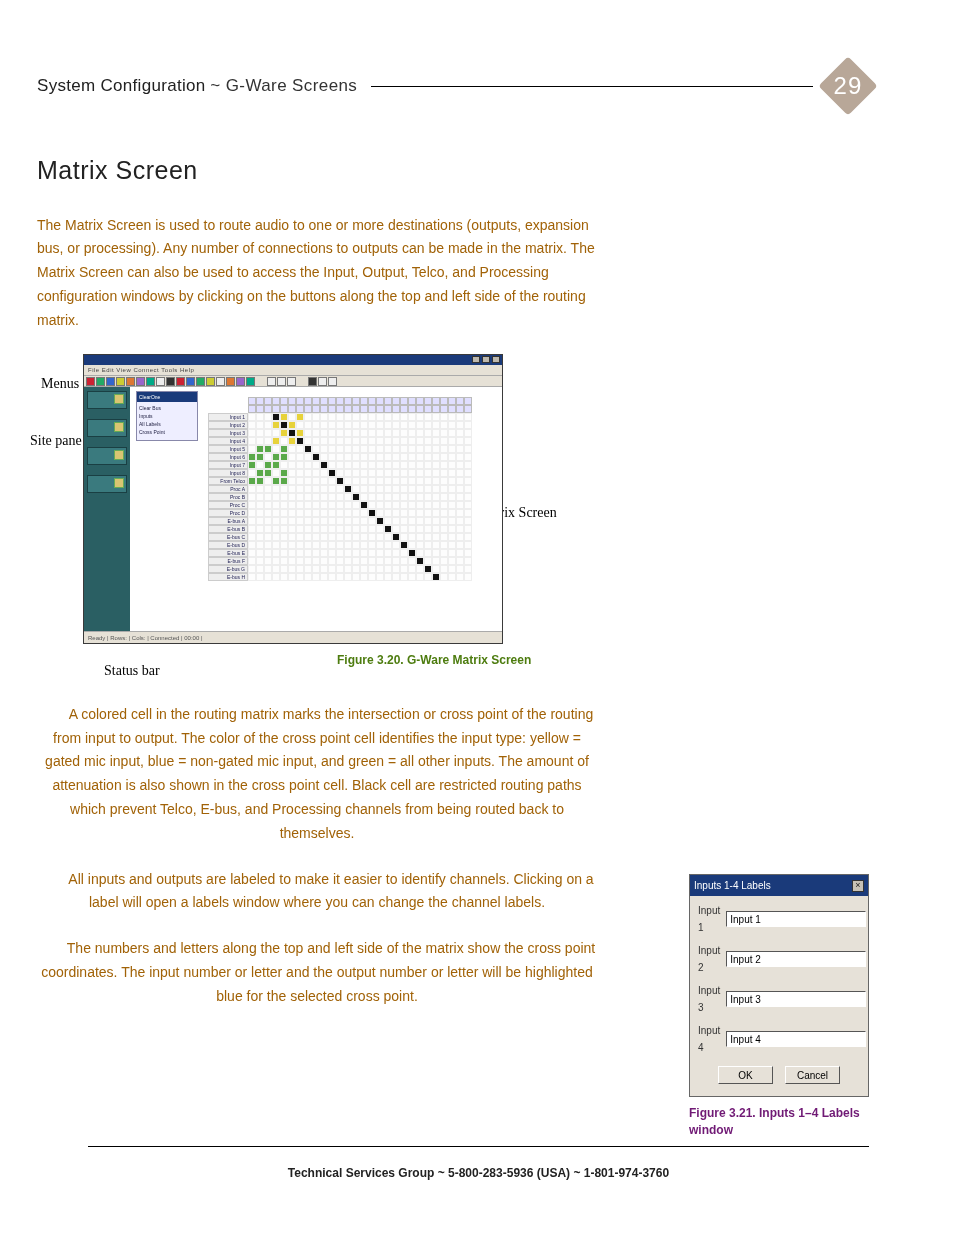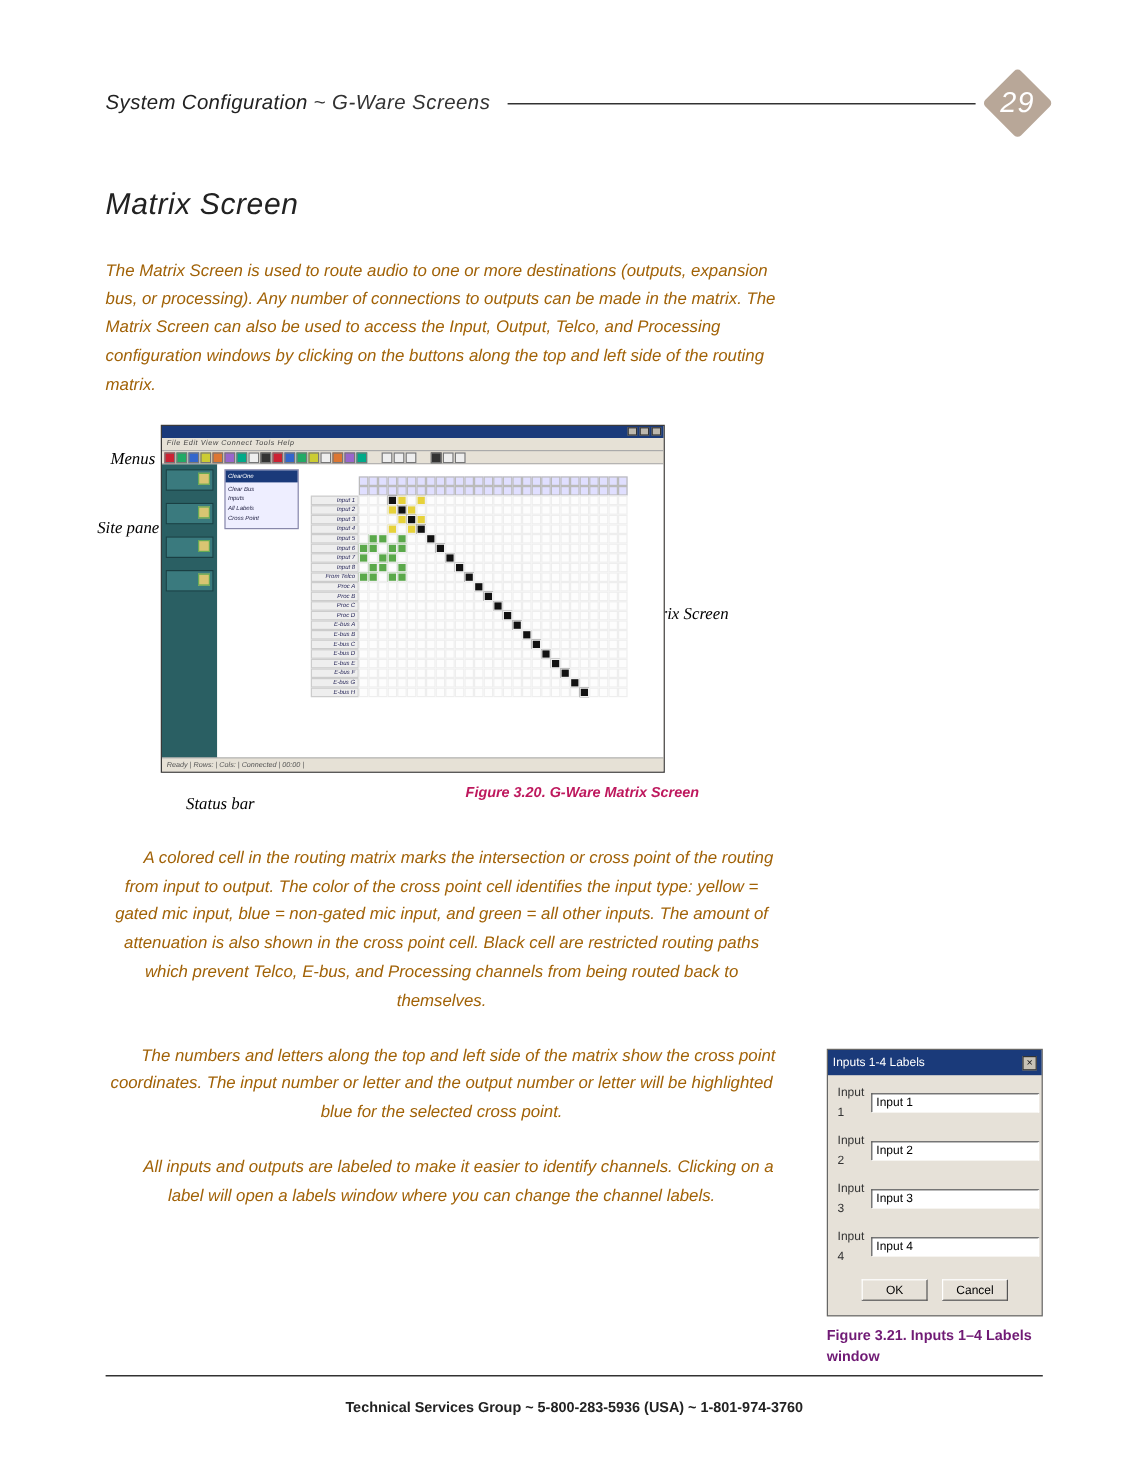--- a/index.html
+++ b/index.html
@@ -7,22 +7,21 @@
     font-family: "Trebuchet MS", "Lucida Sans", Verdana, sans-serif;
     background: #fff;
     color: #222;
     width: 954px;
     height: 1235px;
     position: relative;
     font-size: 14px;
     line-height: 1.7;
   }
   .page {
-    padding: 65px 85px 0 88px;
-    font-style: italic;
+    padding: 65px 85px 0 37px;
   }
   .header-row {
     display: flex;
     align-items: center;
     margin-bottom: 42px;
   }
   .header-title {
     font-size: 17px;
     color: #222;
     white-space: nowrap;
@@ -133,21 +132,21 @@
   .mx-cell.diag { background:#111;}
   .mx-cell.y { background:#e7d23a;}
   .mx-cell.g { background:#5aa94a;}
   .mx-collabel { background:#e0dfff; border:1px solid #bbb; }
   .mx-hdr { grid-column:1; background:transparent; border:none;}
   .app-status { height:12px; background:#e6e1d6; border-top:1px solid #aaa; font-size:6px; color:#555; padding:1px 4px; line-height:10px;}
 
   .fig-caption {
     font-size: 12px;
     font-weight: 700;
-    color: #be185d;
+    color: #4d7c0f;
     margin-top: 6px;
     margin-left: 300px;
   }
 
   
   .right-col {
     position: absolute;
     right: 85px;
     top: 874px;
     width: 180px;
@@ -944,22 +943,22 @@
             </div>
         </div>
       </div>
       <div class="app-status">Ready        |  Rows:    |  Cols:    |  Connected    |  00:00  |</div>
     </div>
 
     <div class="fig-caption">Figure 3.20. G-Ware Matrix Screen</div>
   </div>
 
   <p class="body indent">A colored cell in the routing matrix marks the intersection or cross point of the routing from input to output. The color of the cross point cell identifies the input type: yellow = gated mic input, blue = non-gated mic input, and green = all other inputs. The amount of attenuation is also shown in the cross point cell. Black cell are restricted routing paths which prevent Telco, E-bus, and Processing channels from being routed back to themselves.</p>
+  <p class="body indent">All inputs and outputs are labeled to make it easier to identify channels. Clicking on a label will open a labels window where you can change the channel labels.</p>
   <p class="body indent">The numbers and letters along the top and left side of the matrix show the cross point coordinates. The input number or letter and the output number or letter will be highlighted blue for the selected cross point.</p>
-  <p class="body indent">All inputs and outputs are labeled to make it easier to identify channels. Clicking on a label will open a labels window where you can change the channel labels.</p>
 
 </div>
 
 <div class="right-col">
   <div class="labels-window">
     <div class="lw-title">
       <span>Inputs 1-4 Labels</span>
       <span class="lw-close">×</span>
     </div>
     <div class="lw-body">

